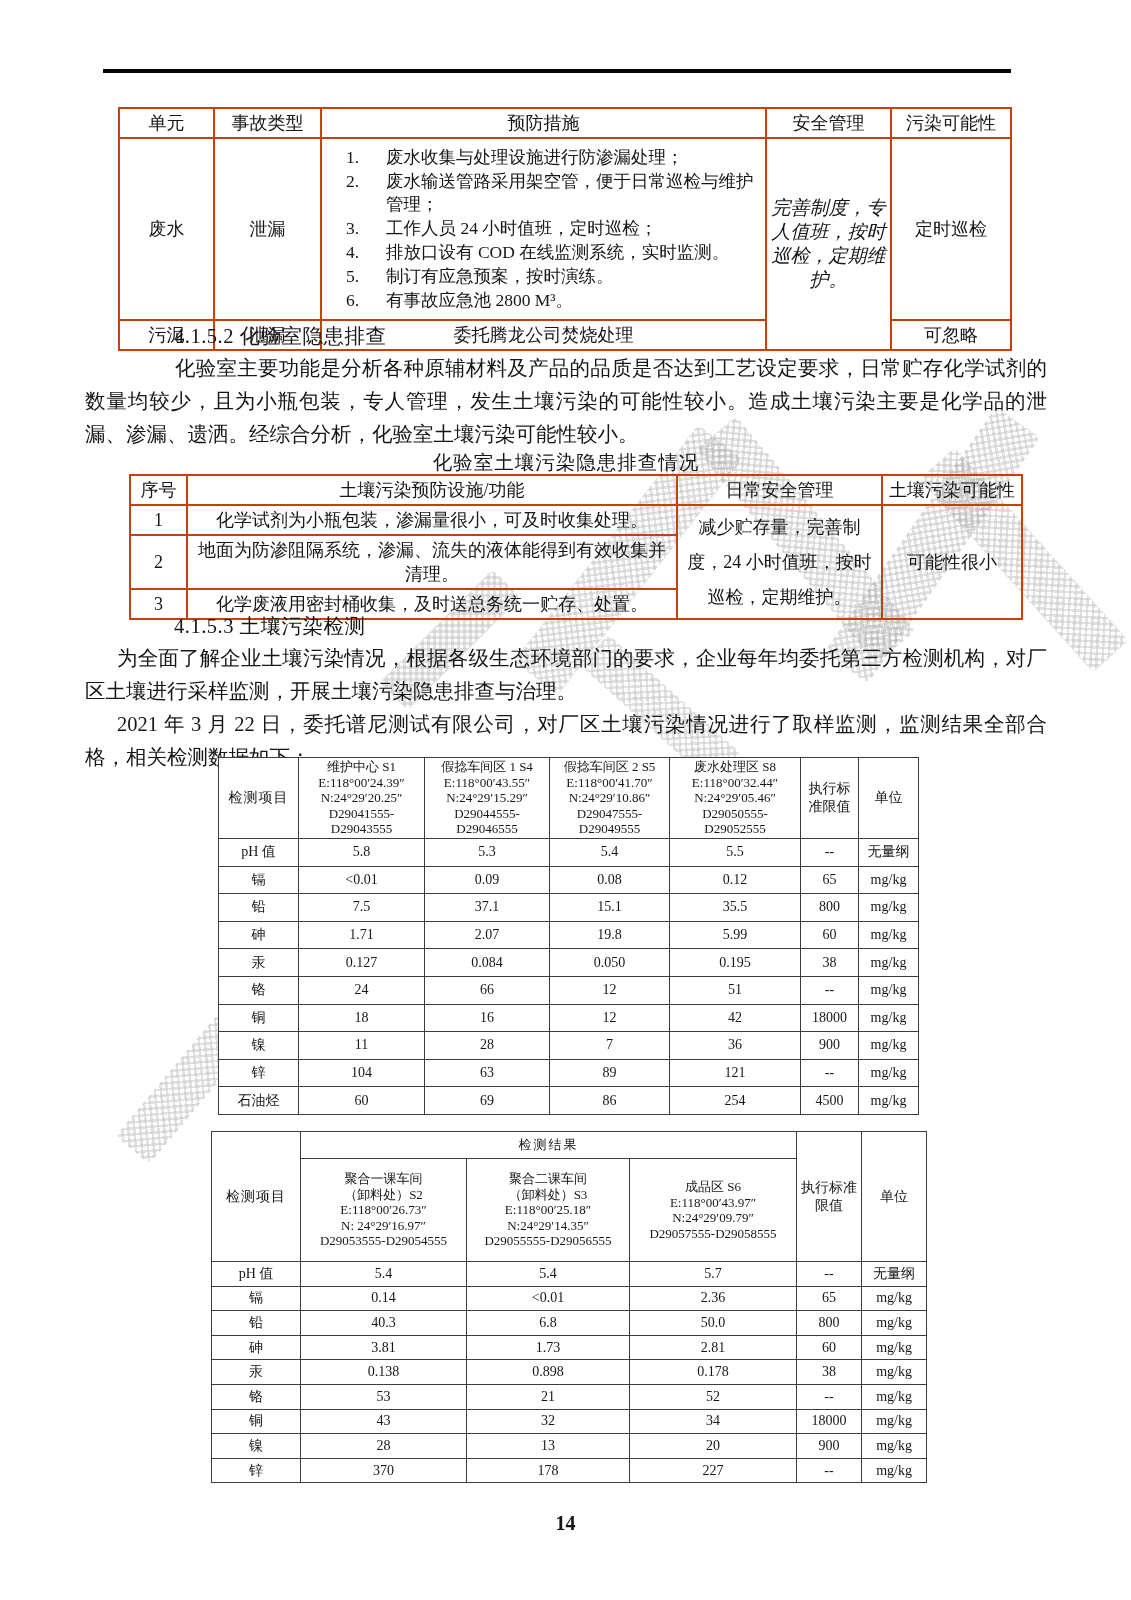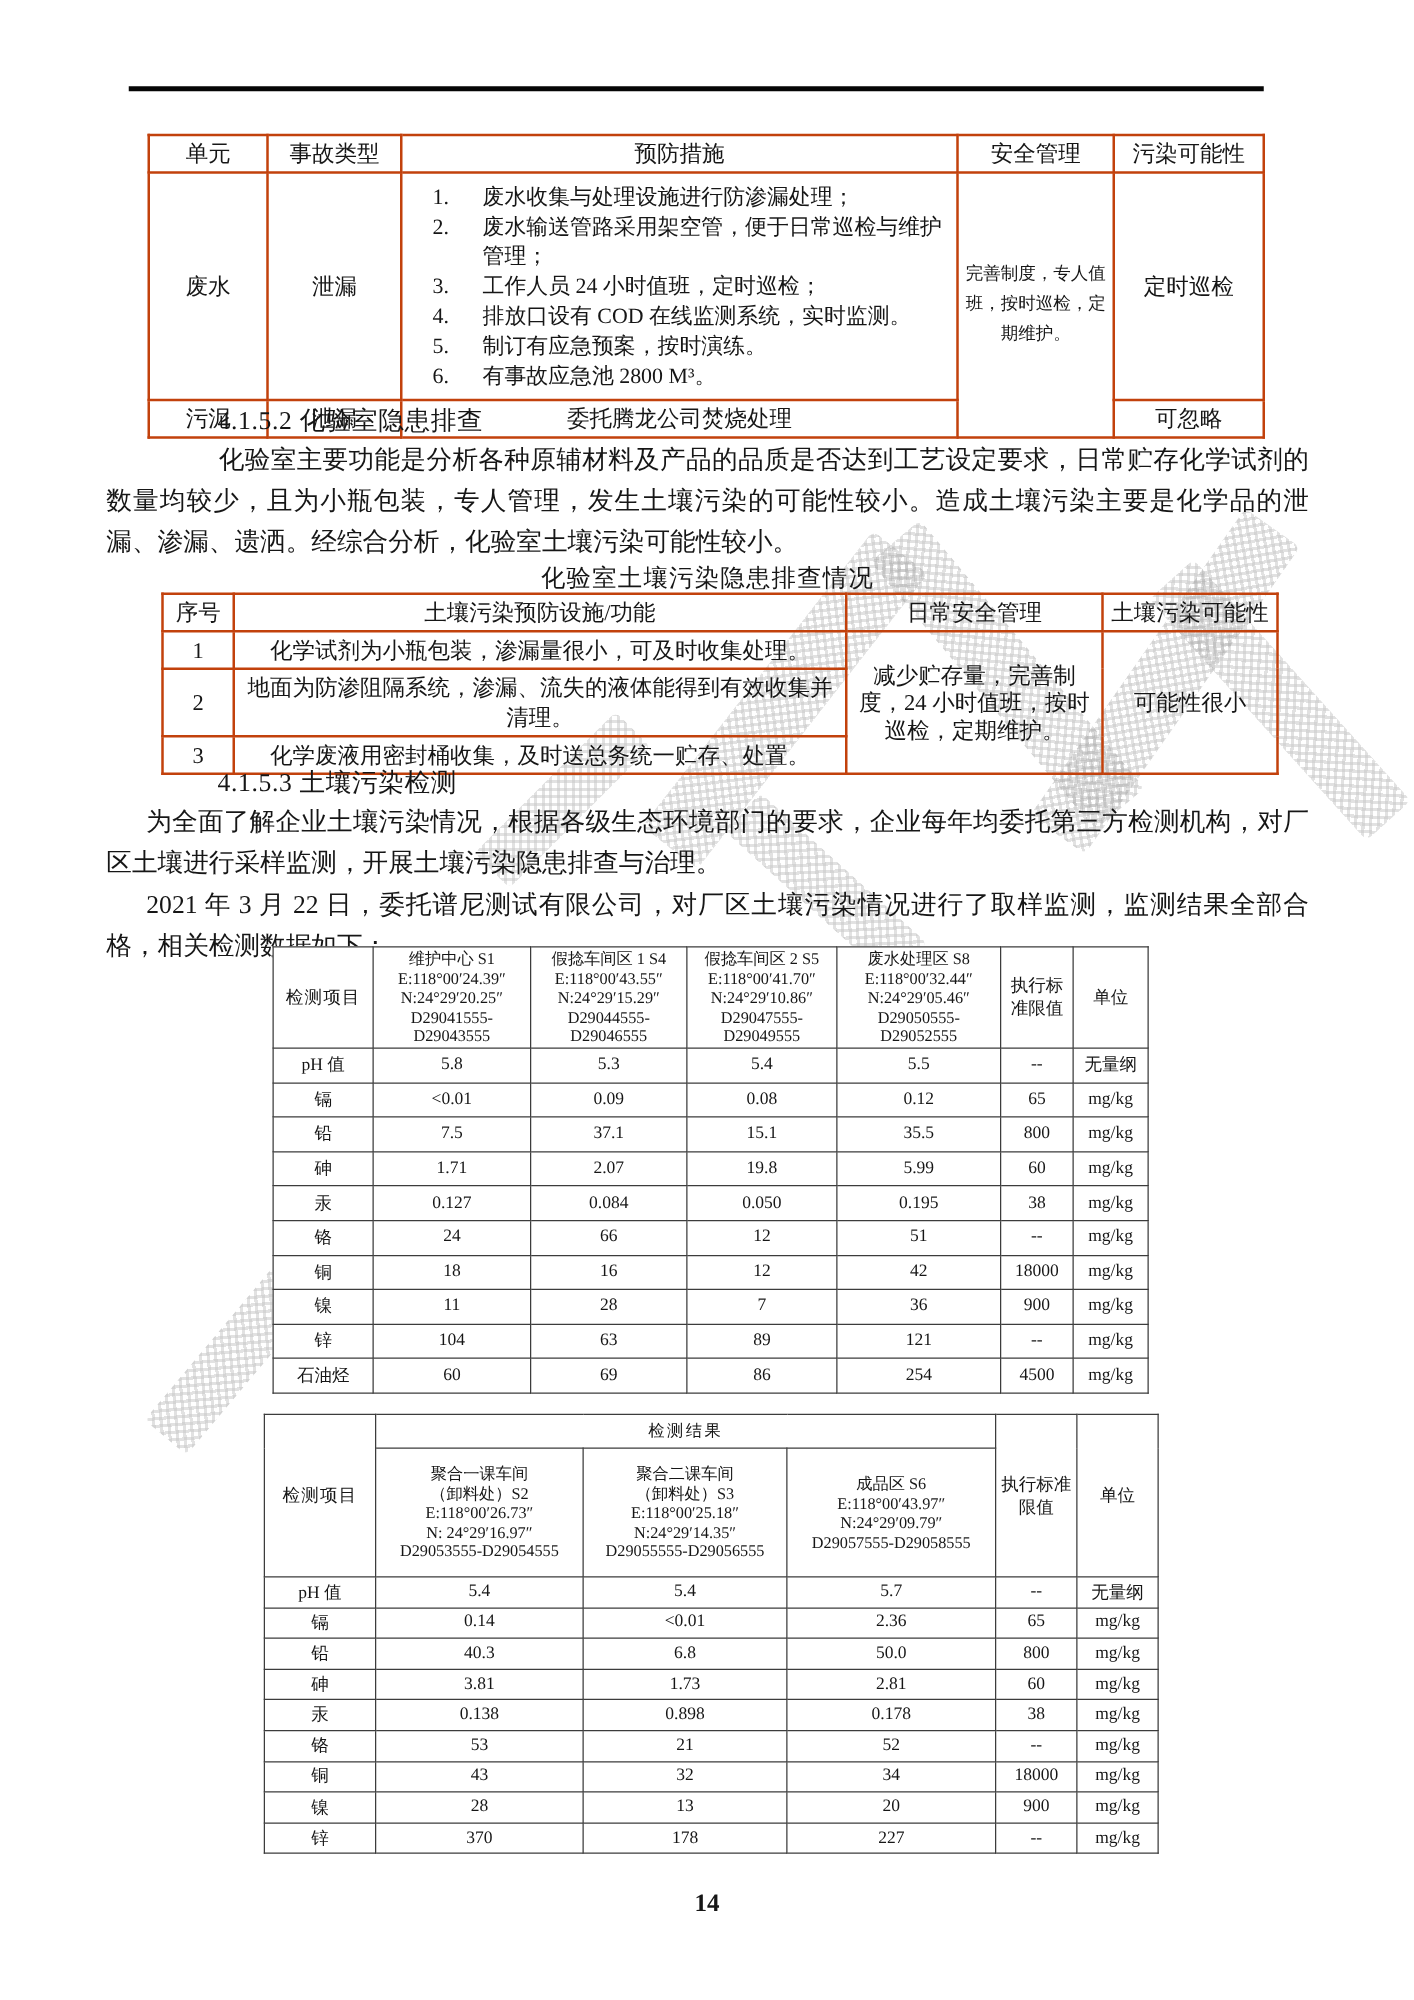--- a/index.html
+++ b/index.html
@@ -33,36 +33,36 @@
     padding: 2px 4px;
   }
   
   .prev-table { left:118px; top:107px; width:892px; font-size:18px; }
   .prev-table thead th { height:27px; }
   .prev-table .measures-cell { text-align:left; vertical-align:middle; padding:6px 8px 6px 2px; }
   .measure { display:flex; margin:1px 0 1px 16px; line-height:23px; font-size:17.5px; }
   .m-num { width:46px; flex:0 0 46px; text-align:left; padding-left:6px; }
   .prev-table .row-tall td { height:146px; }
   .prev-table .row-short td { height:28px; }
-  .mgmt-cell { line-height:24px; font-size:14px; padding:2px 8px; }
+  .mgmt-cell { line-height:24px; font-size:19px; padding:2px 8px;font-style:italic; }
   
   .h2 { position:absolute; left:150px; font-size:20.5px; letter-spacing:.5px;margin-left:24px; }
   .body-p {
     position:absolute; left:85px; width:962px;
     font-size:20.5px; line-height:33px;
     text-align: justify;
   }
   .indent-lg { text-indent:90px; }
   .indent-sm { text-indent:32px; }
   .table-title { position:absolute; left:85px; width:962px; text-align:center; font-size:19.5px; letter-spacing:1px; }
   
   .lab-table { left:129px; top:474px; width:892px; font-size:18px; }
   .lab-table thead th { height:28px; }
   .lab-table td { height:30px; }
-  .lab-mgmt { line-height:22px;border-radius:11px; }
+  .lab-mgmt { line-height:35px;border-radius:11px; }
   
   .det-table { position:absolute; table-layout:fixed; background:#fff; }
   .det-table th, .det-table td {
     border:1.5px solid #3c3c3c;
     font-weight:normal; text-align:center; vertical-align:middle;
     padding:1px 2px;
   }
   .det1 { left:218px; top:757px; width:700px; font-size:14px; }
   .det2 { left:211px; top:1131px; width:715px; font-size:14px; }
   .site-line { line-height:15.5px; font-size:13px; white-space:nowrap; }

